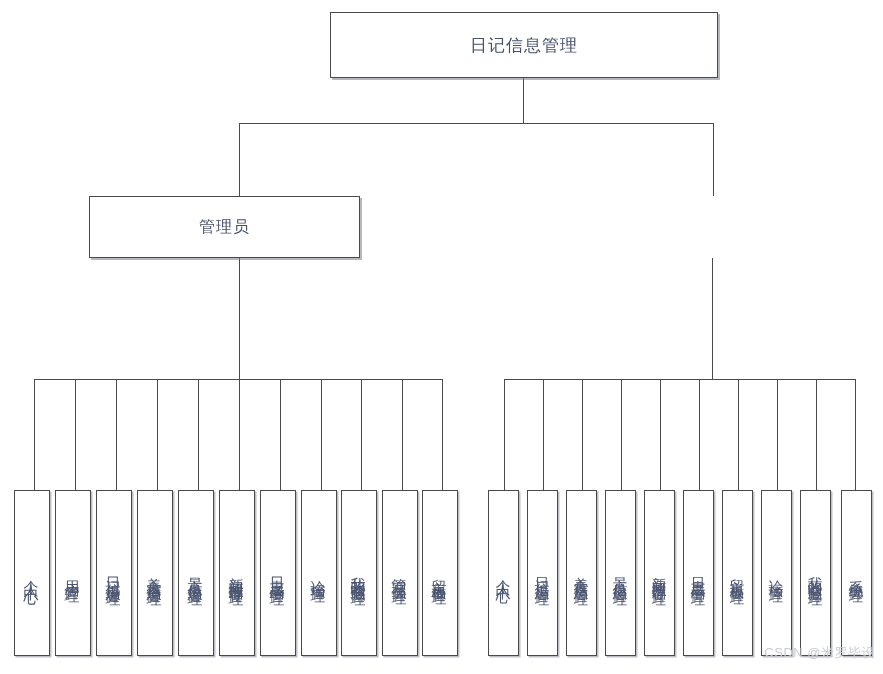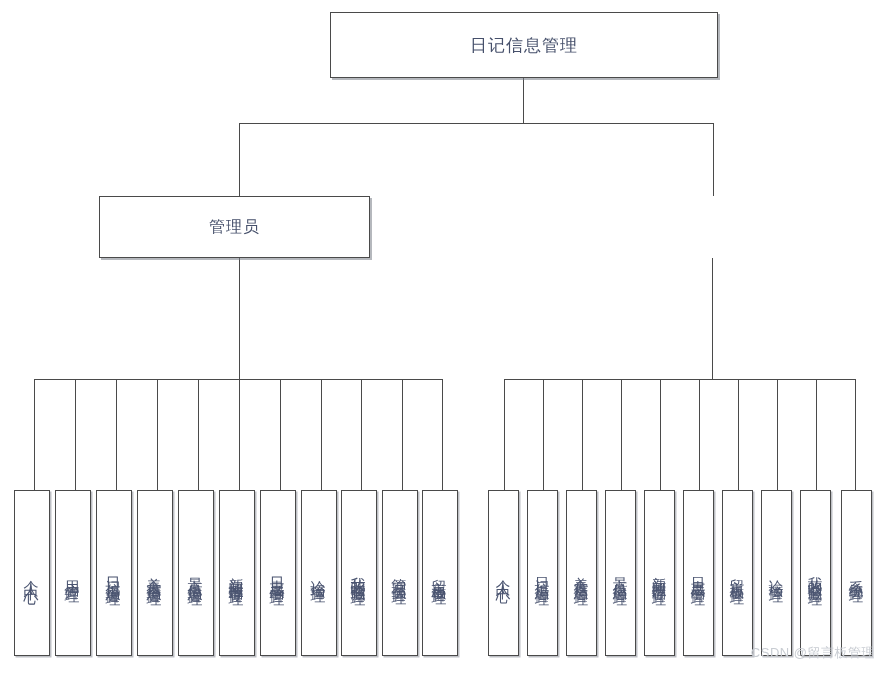--- a/index.html
+++ b/index.html
@@ -36,21 +36,21 @@
   #node-root {
     left: 330px;
     top: 12px;
     width: 388px;
     height: 66px;
     font-size: 17px;
     letter-spacing: 1px;
   }
   
   #node-admin {
-    left: 99px;
+    left: 89px;
     top: 196px;
     width: 271px;
     height: 62px;
     font-size: 16px;
     letter-spacing: 1px;
   }
   #node-user {
     left: 583px;
     top: 196px;
     width: 257px;
@@ -214,15 +214,15 @@
   <div class="leaf narrow" style="left:761px;">
       <span class="vtext">论坛管理</span>
     </div>
   <div class="leaf narrow" style="left:800px;">
       <span class="vtext">我的收藏管理</span>
     </div>
   <div class="leaf narrow" style="left:841px;">
       <span class="vtext">系统管理</span>
     </div>
 
-  <div id="watermark">CSDN @留言板管理</div>
+  <div id="watermark">CSDN @米罗毕设</div>
 
 </div>
 
 </body></html>

